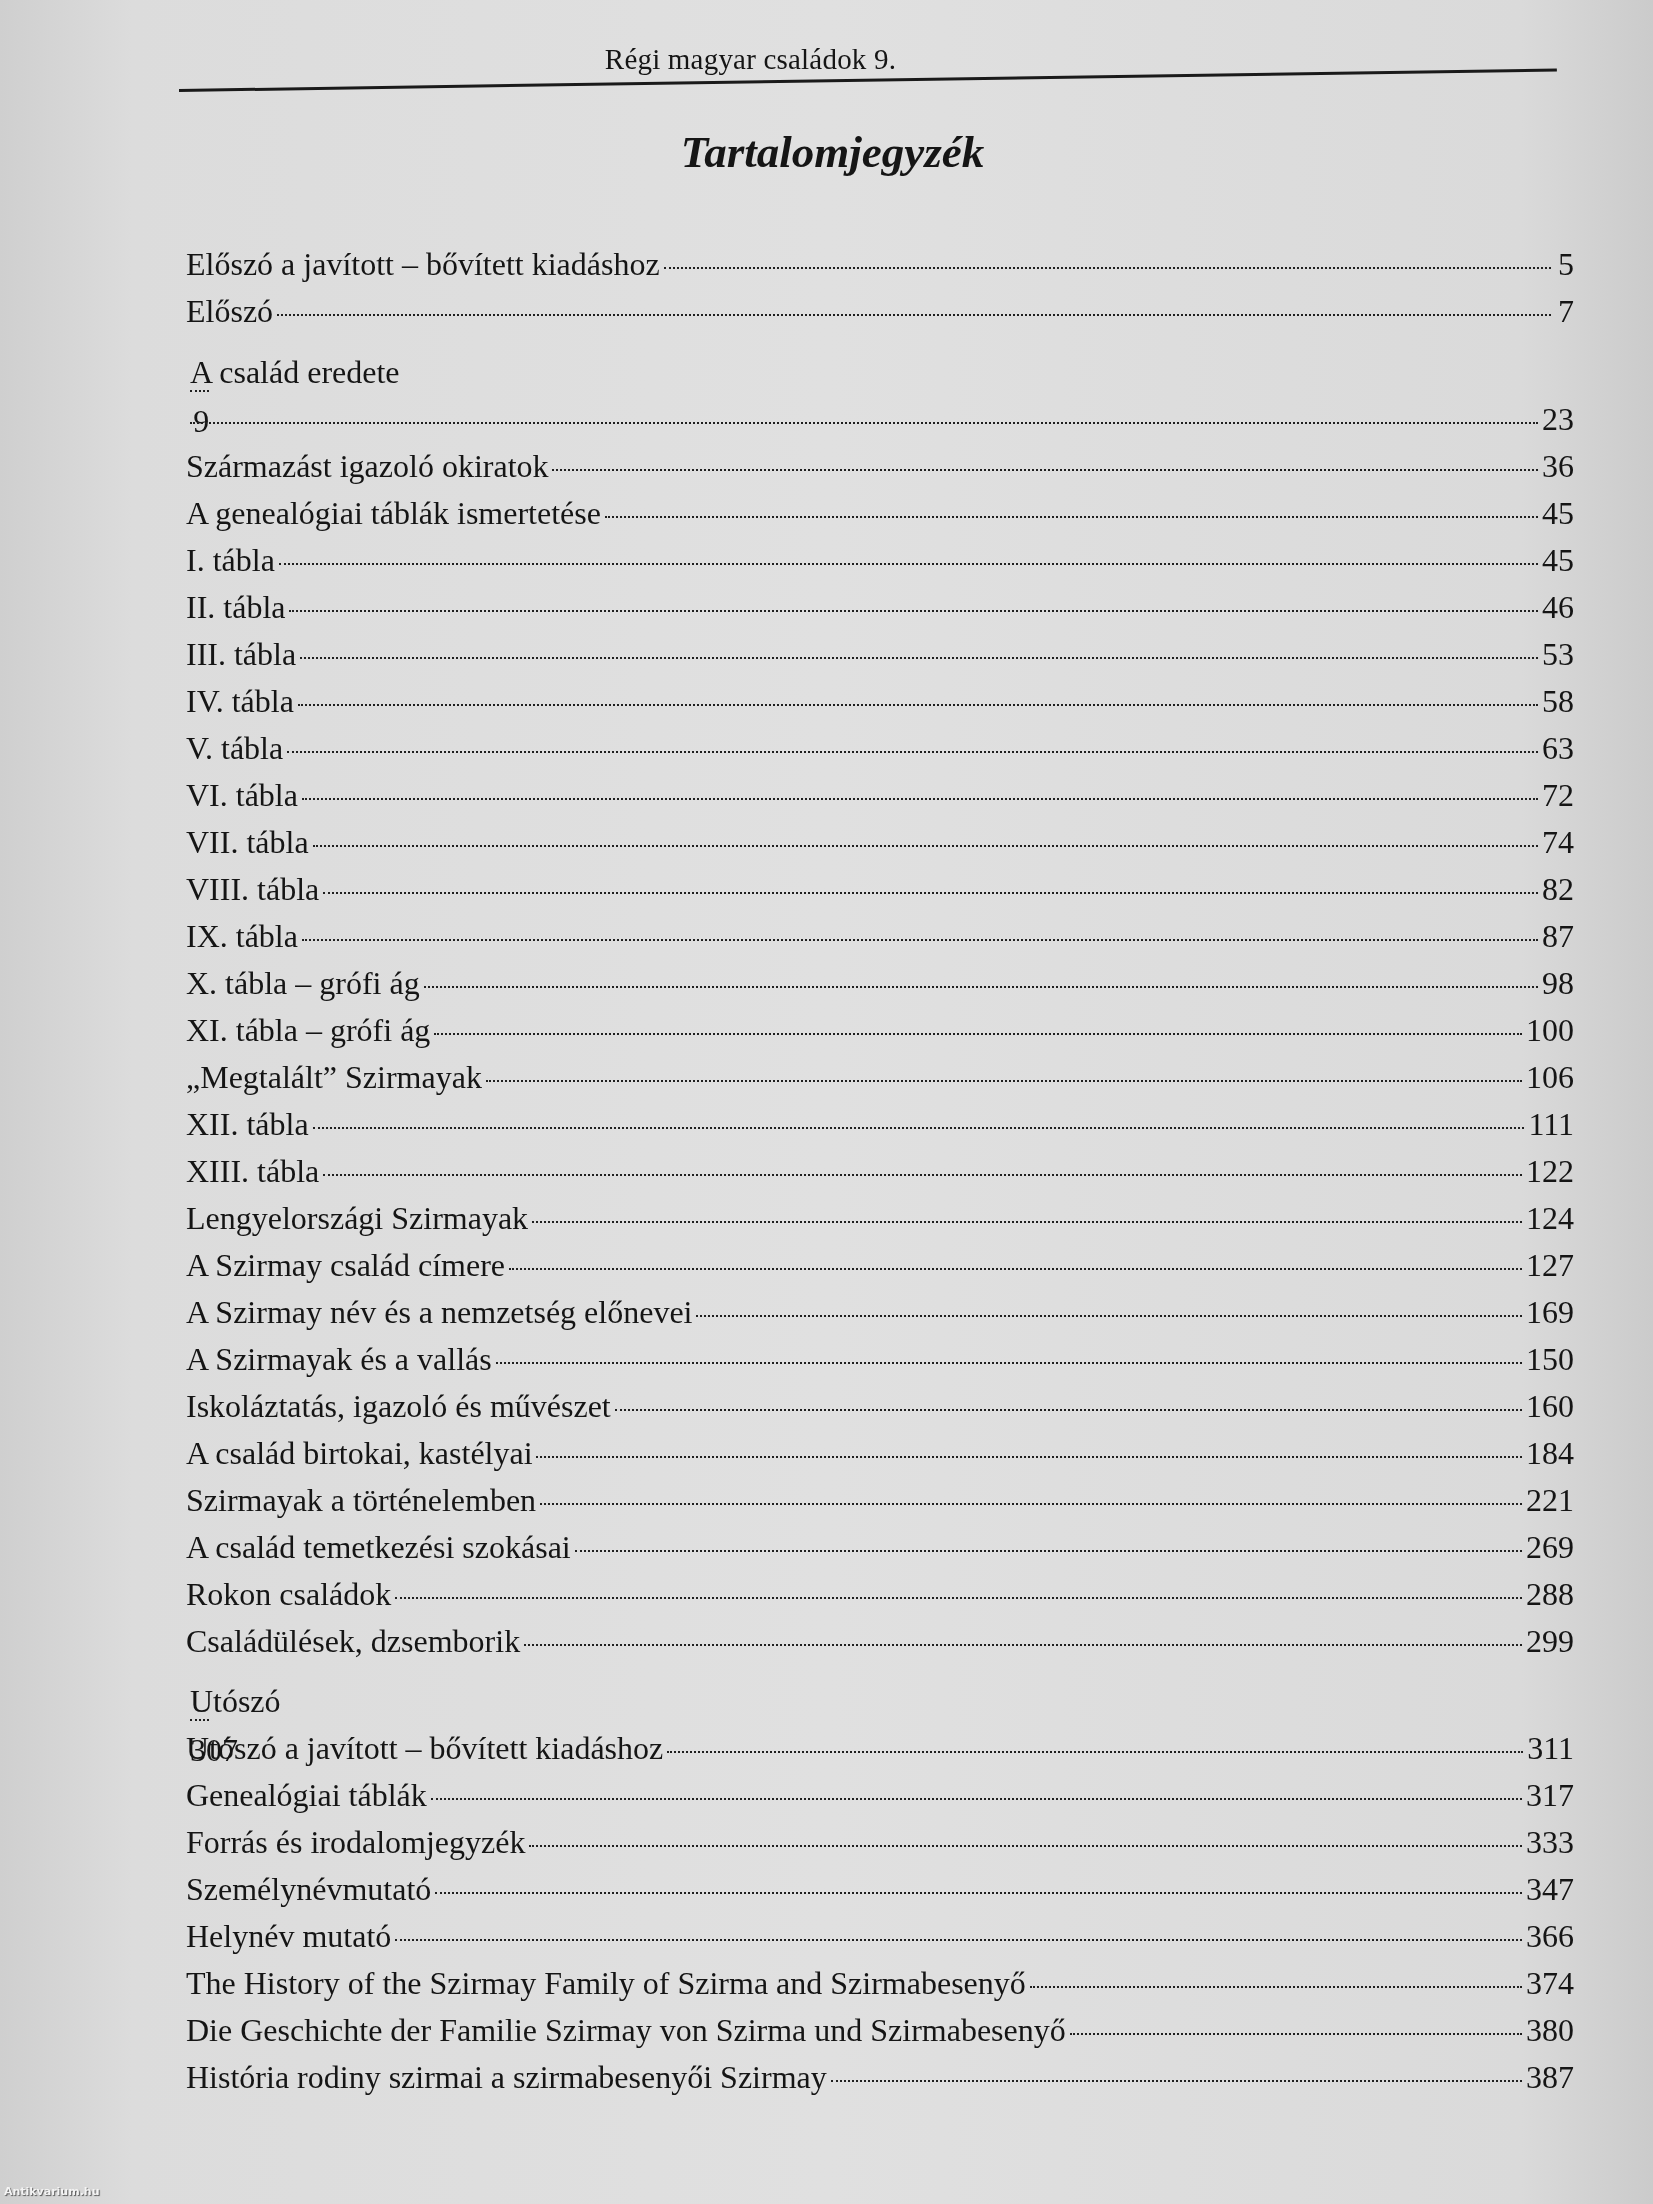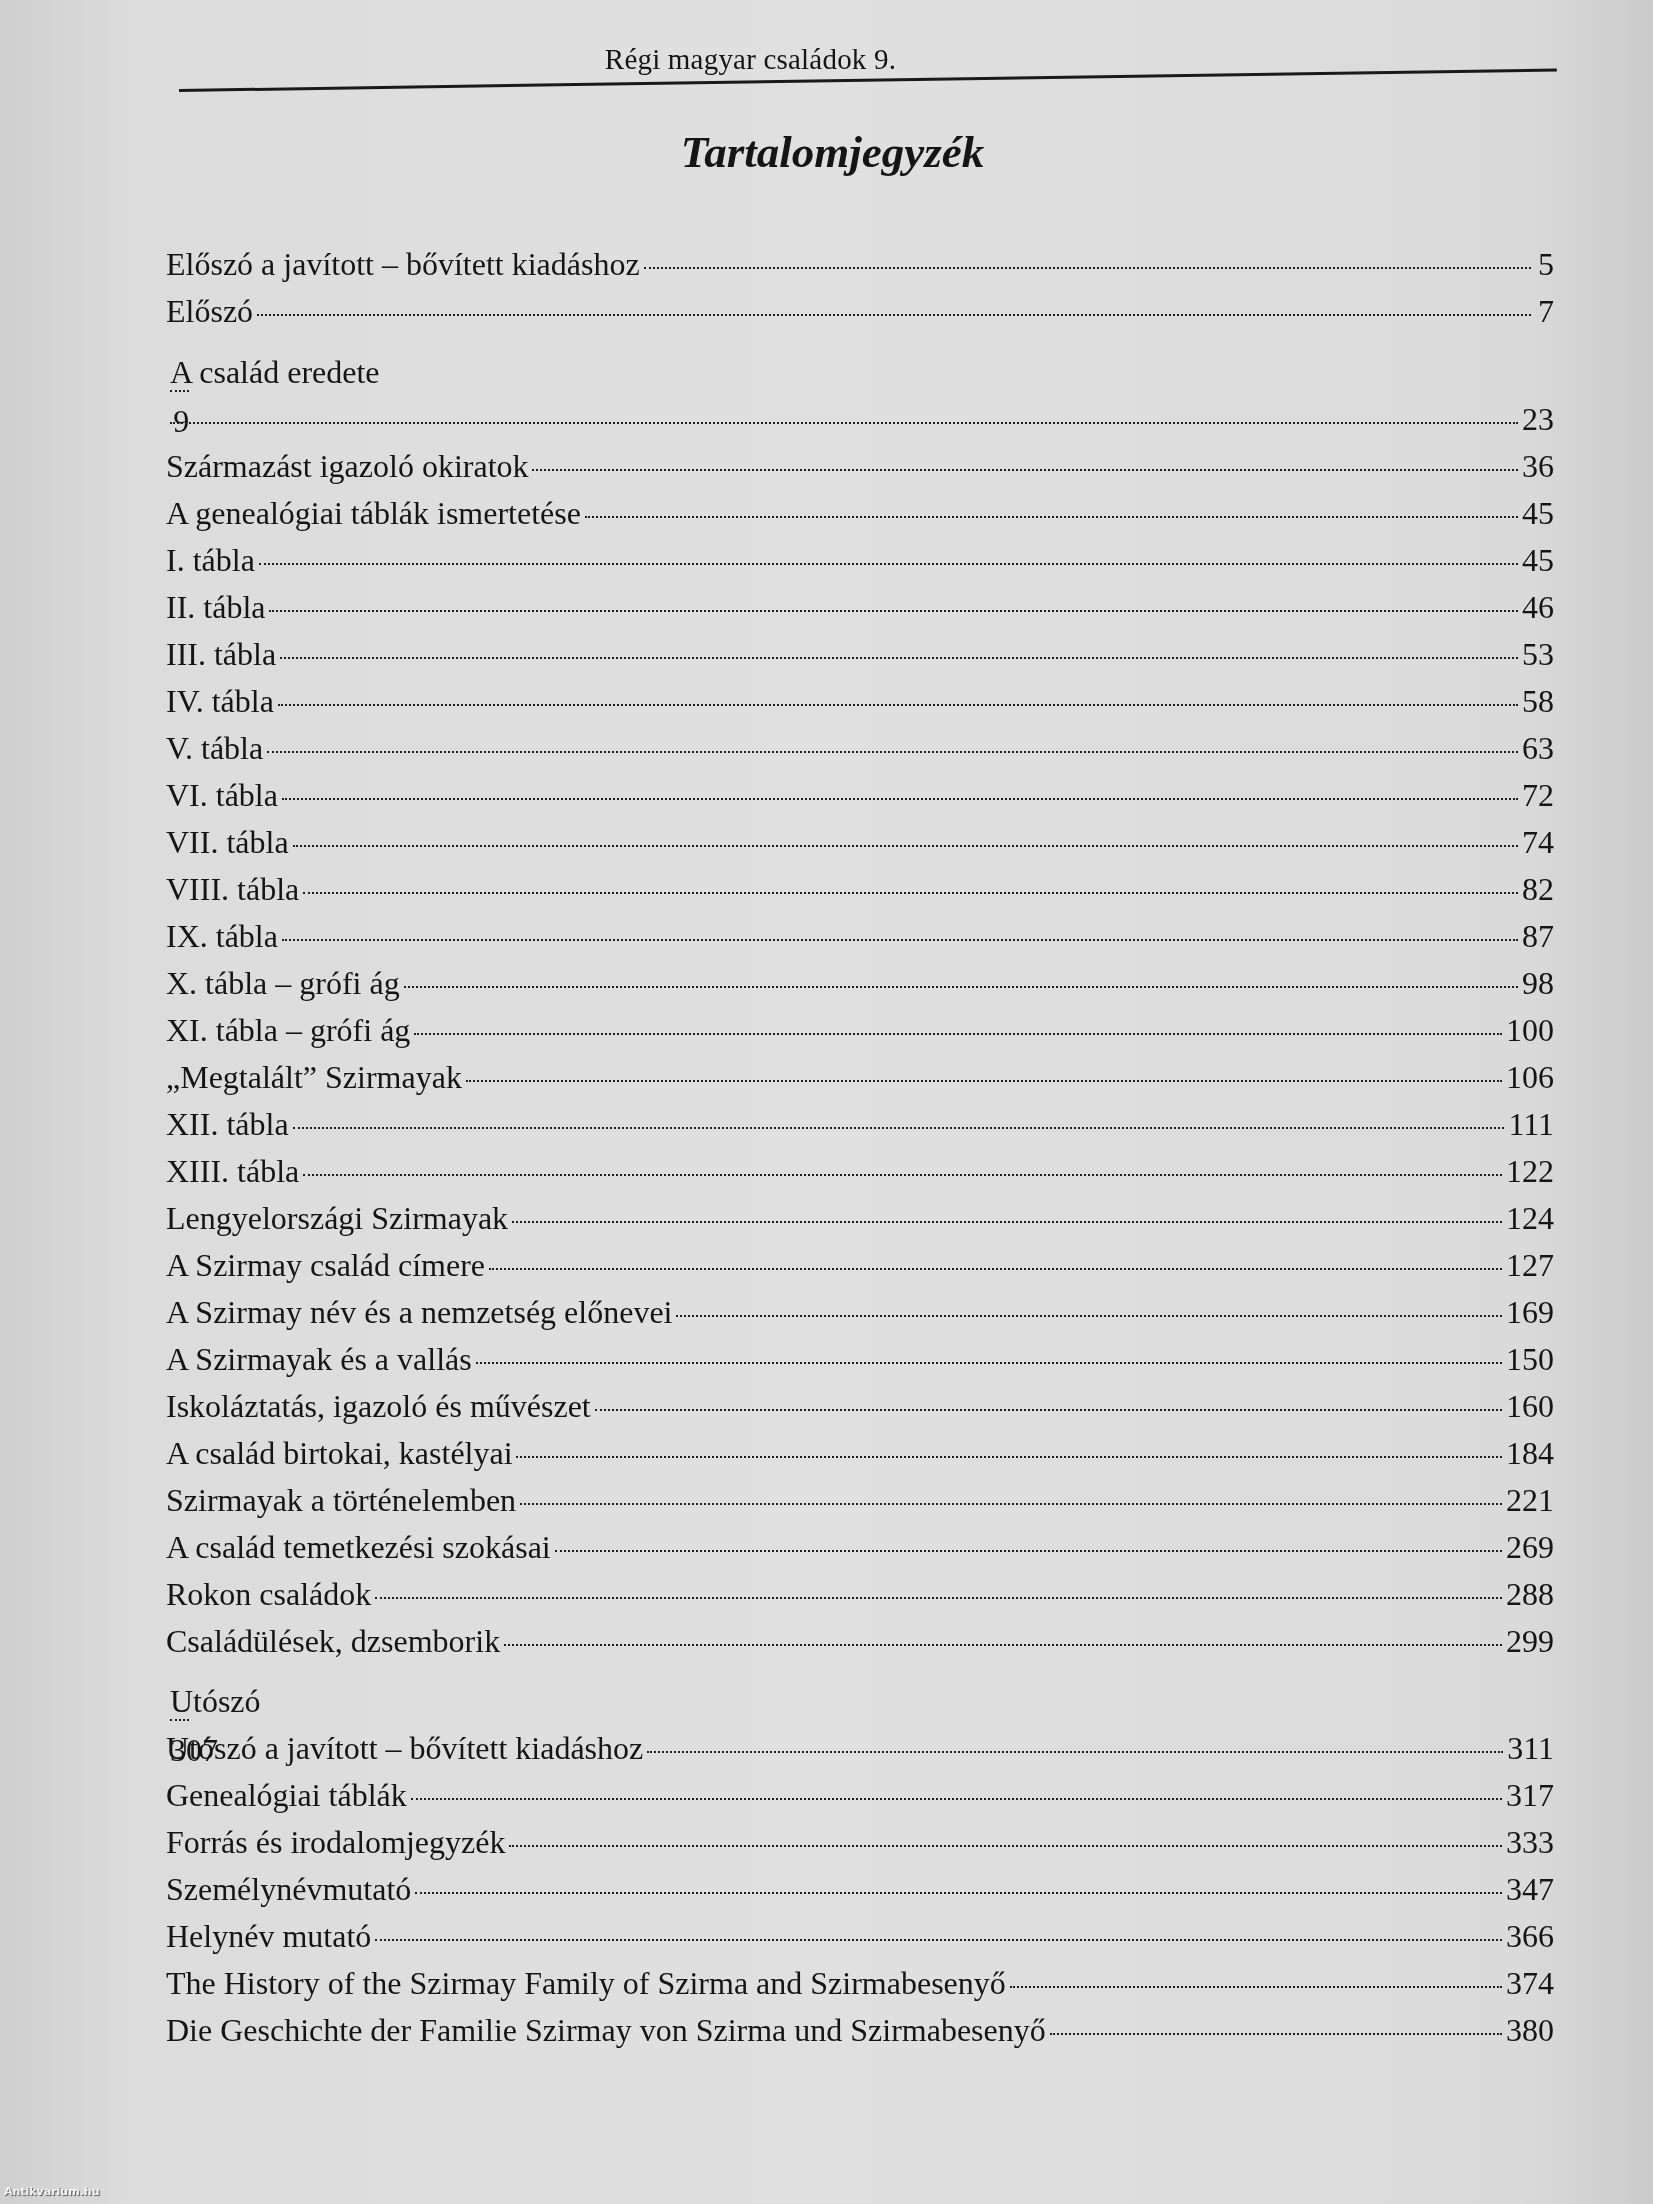--- a/index.html
+++ b/index.html
@@ -48,21 +48,21 @@
       width: 1578px;
       text-align: center;
       font-size: 45px;
       font-style: italic;
       font-weight: bold;
       padding-left: 87px;
       box-sizing: border-box;
     }
     .toc {
       position: absolute;
-      left: 166px;
+      left: 186px;
       top: 241px;
       width: 1388px;
     }
     .toc-row {
       display: flex;
       align-items: baseline;
       height: 47px;
       font-size: 32px;
       line-height: 47px;
       white-space: nowrap;
@@ -291,17 +291,22 @@
       <div class="toc-row">
         <span class="toc-label">The History of the Szirmay Family of Szirma and Szirmabesenyő</span>
         <span class="toc-leader"></span>
         <span class="toc-page">374</span>
       </div>
       <div class="toc-row">
         <span class="toc-label">Die Geschichte der Familie Szirmay von Szirma und Szirmabesenyő</span>
         <span class="toc-leader"></span>
         <span class="toc-page">380</span>
       </div>
+      <div class="toc-row">
+        <span class="toc-label">História rodiny szirmai a szirmabesenyői Szirmay</span>
+        <span class="toc-leader"></span>
+        <span class="toc-page">387</span>
+      </div>
     </div>
 
   <div class="watermark">Antikvarium.hu</div>
 </div>
 
 
 </body></html>

